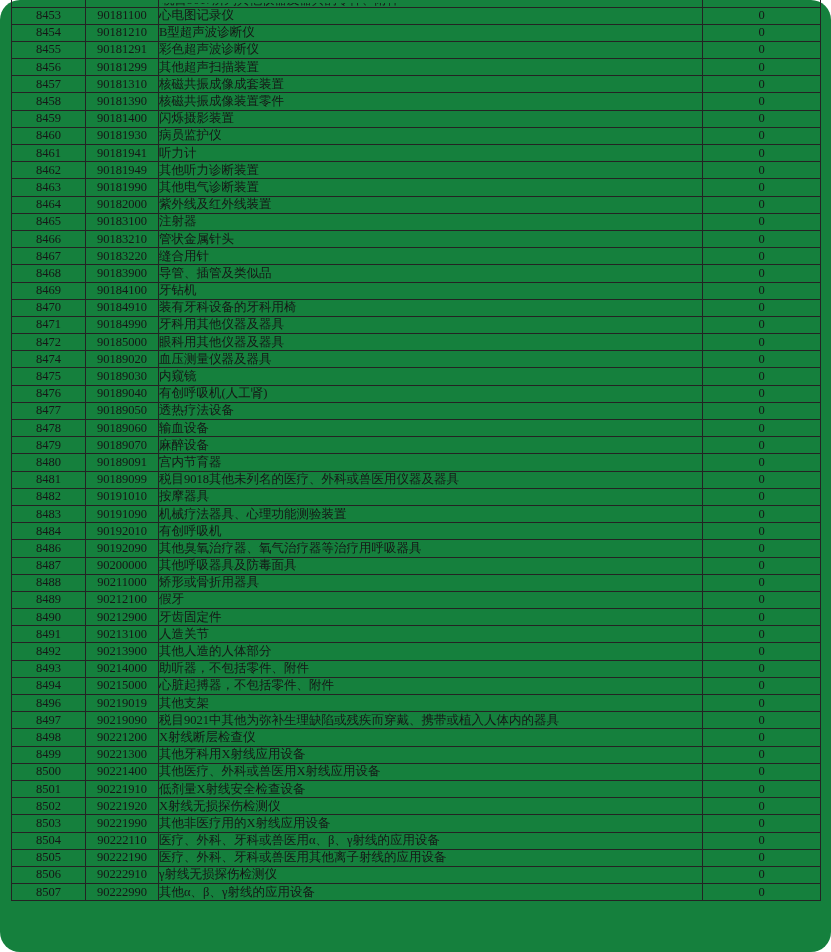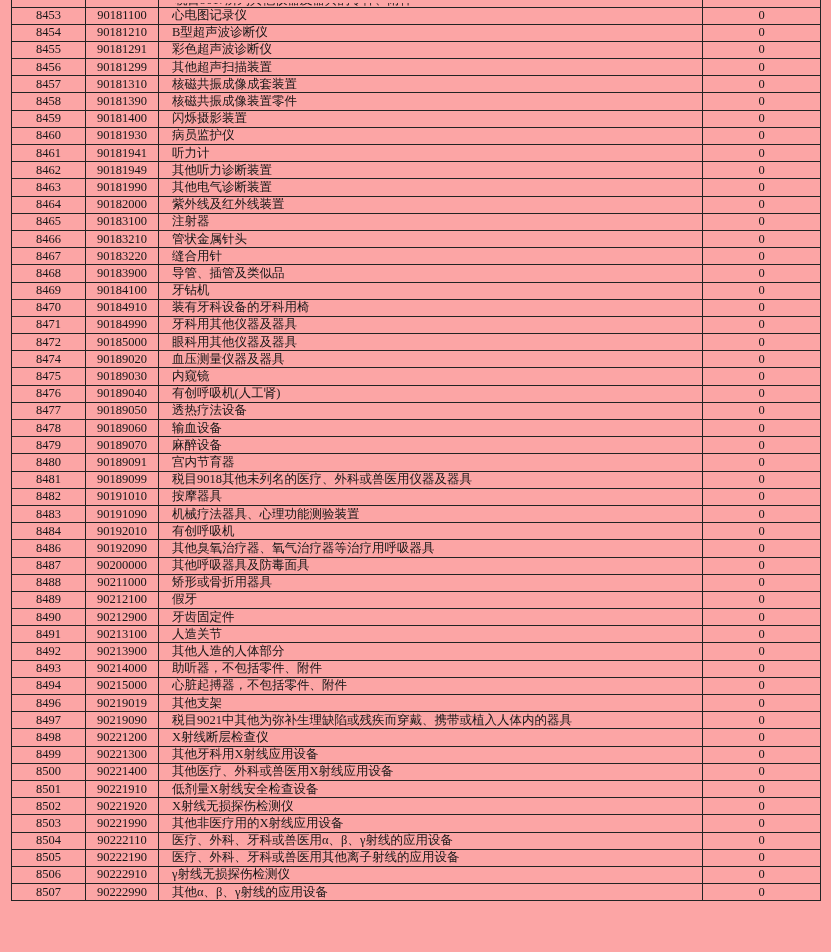--- a/index.html
+++ b/index.html
@@ -1,40 +1,40 @@
 <!DOCTYPE html>
 <html><head>
 <meta charset="utf-8">
 <style>
   html,body{margin:0;padding:0;}
   body{
     width:831px;height:952px;background:#ffffff;overflow:hidden;
     font-family:"Liberation Serif","DejaVu Serif",serif;
     color:#161616;
   }
-  .page{position:relative;width:831px;height:952px;background:#fca5a5;}
+  .page{position:relative;width:831px;height:952px;background:#15803d;border-radius:20px;}
   table.tariff{
     position:absolute;left:11px;top:0;
     width:809px;
     border-collapse:collapse;
     table-layout:fixed;
   }
   td{
     border:1.4px solid #232323;
     border-left-width:1.1px;border-right-width:1.1px;
     height:16.2px;
     padding:0;
     font-size:12.5px;
     line-height:15px;
     overflow:hidden;
     white-space:nowrap;
     vertical-align:middle;
   }
   td.seq,td.code,td.val{text-align:center;font-family:"Liberation Serif","DejaVu Serif",serif;}
-  td.desc{text-align:left;padding-left:13px;}
+  td.desc{text-align:left;padding-left:0;}
   tr.partial-top td{
     height:6.5px;border-top:none;
     vertical-align:bottom;
   }
   tr.partial-top td .clip{
     height:4px;overflow:hidden;position:relative;
   }
   tr.partial-top td .clip span{
     position:absolute;left:3px;bottom:1px;font-size:12.5px;line-height:12px;
   }

